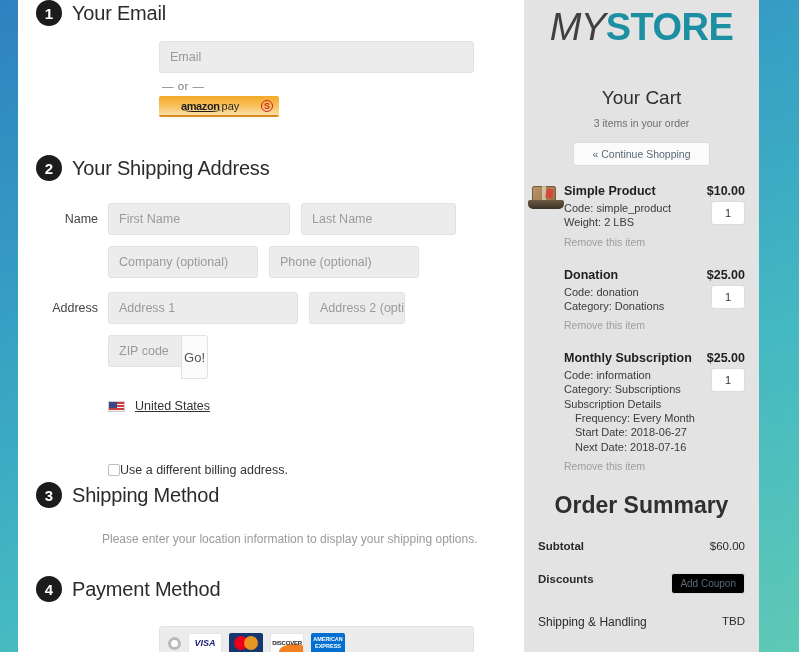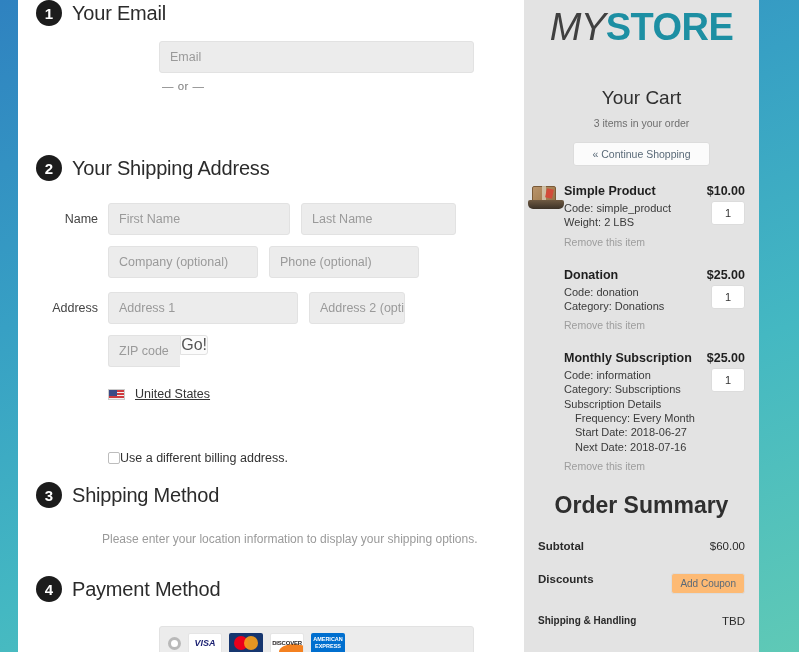--- a/index.html
+++ b/index.html
@@ -123,22 +123,22 @@
     background: #ececec; border: 1px solid #e2e2e2;
     border-right: none;
     border-radius: 3px 0 0 3px;
     height: 32px; width: 92px;
     font-size: 12.5px; color: #9a9a9a;
     padding: 0 10px; display: flex; align-items: center;
   }
   .go-btn {
     background: #fbfbfb; border: 1px solid #e2e2e2;
     border-radius: 0 3px 3px 0;
-    height: 20px; width: 36px;
-    font-size: 16px; color: #555;
+    height: 44px; width: 36px;
+    font-size: 13px; color: #555;
     display: flex; align-items: center; justify-content: center;
     cursor: pointer;
   }
 
   
   .country-row { display: flex; align-items: center; gap: 10px; margin-top: 20px; }
   .flag-icon {
     width: 17px; height: 11px;
     background: linear-gradient(to bottom,
       #cf3b40 0 18%, #f2f2f2 18% 36%, #cf3b40 36% 54%,
@@ -239,24 +239,24 @@
   .thumb-lid { position: absolute; left: 0; top: 14px; width: 36px; height: 9px;
     background: linear-gradient(to bottom,#6f5a42,#3b3127); border-radius: 2px 2px 5px 5px; }
   .thumb-label { position: absolute; left: 18px; top: 3px; width: 7px; height: 9px; background: #d24b3a; transform: rotate(12deg); }
 
   .summary-title { text-align: center; font-size: 23px; color: #2f2f2f; margin-top: 6px; font-weight: bold; }
   .summary-row {
     display: flex; justify-content: space-between; align-items: flex-start;
     padding: 0 14px; margin-top: 21px;
   }
   .sum-label-b { font-size: 11.5px; font-weight: bold; color: #2a2a2a; }
-  .sum-label-n { font-size: 10px; color: #2a2a2a; font-weight: bold; }
+  .sum-label-n { font-size: 12px; color: #2a2a2a; }
   .sum-val { font-size: 11.5px; color: #2a2a2a; }
   .coupon-btn {
-    background: #fdba74; border: 1px solid #dcdcdc; border-radius: 3px;
+    background: #000000; border: 1px solid #dcdcdc; border-radius: 3px;
     padding: 4px 8px; font-size: 10px; color: #5a6a78; cursor: pointer;
     font-family: "Liberation Sans", sans-serif;
   }
 </style>
 </head>
 <body>
 
 <div class="page">
 
   <div class="checkout-panel">
@@ -264,20 +264,26 @@
     <div style="position:absolute;left:18px;top:0;">
       <div class="section-head">
         <div class="step-badge">1</div>
         <div class="section-title">Your Email</div>
       </div>
     </div>
 
     <div class="email-box" style="left:141px;">
       <div class="field">Email</div>
       <div class="or-text">— or —</div>
+      <div class="amazon-pay-btn">
+        <span class="amazon-word">amazon</span>
+        <span class="pay-word">pay</span>
+        <span class="amz-smile"></span>
+        <span class="amz-s-badge">S</span>
+      </div>
     </div>
 
     <div style="position:absolute;left:18px;top:155px;width:470px;">
       <div class="section-head">
         <div class="step-badge">2</div>
         <div class="section-title">Your Shipping Address</div>
       </div>
 
       <div style="margin-top:22px;">
 

